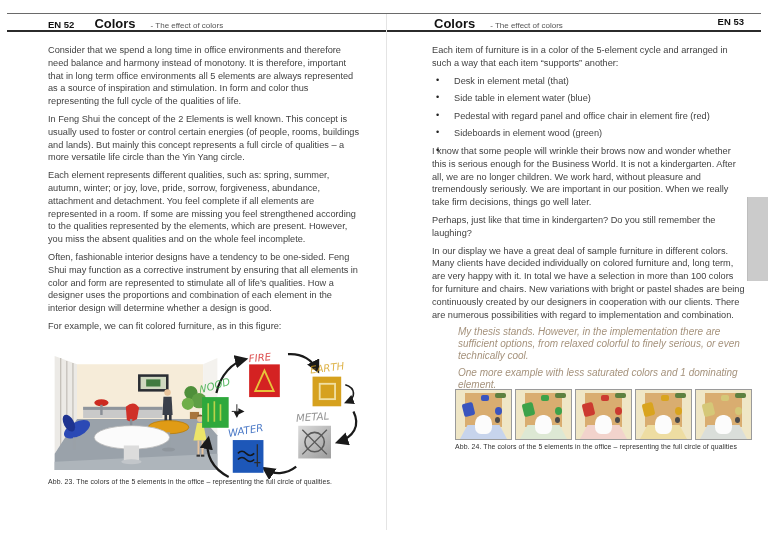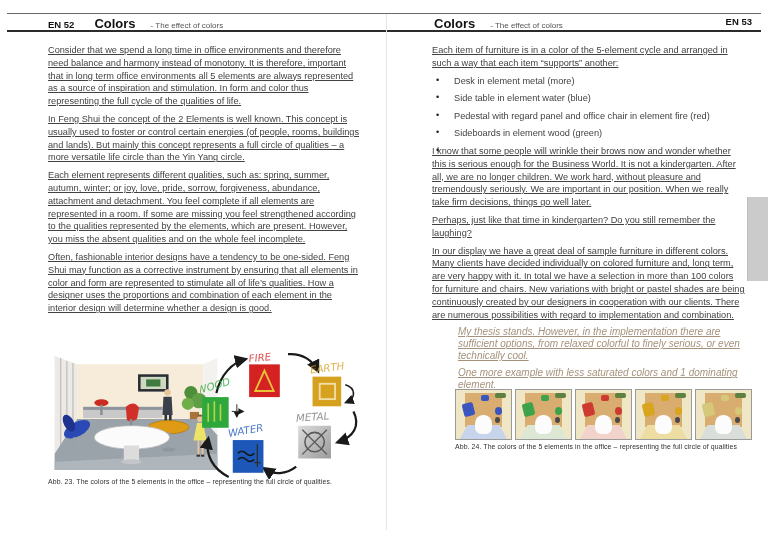--- a/index.html
+++ b/index.html
@@ -8,30 +8,30 @@
 
   
   .rule-top{position:absolute;left:7px;right:7px;top:13px;height:1px;background:#6a6a6a;}
   .rule-head{position:absolute;left:7px;right:7px;top:30px;height:2px;background:#2b2b2b;}
   .gutter{position:absolute;left:386px;top:14px;height:516px;width:1px;background:#e4e4e4;}
 
   .hdr{position:absolute;top:16px;display:flex;align-items:baseline;white-space:nowrap;}
   .hdr-left{left:48px;}
   .hdr-right{left:434px;}
   .pgnum{font-size:9.5px;font-weight:bold;color:#111;}
-  .pgnum-right{position:absolute;top:16px;right:16px;font-size:9.5px;font-weight:bold;color:#111;}
+  .pgnum-right{position:absolute;top:16px;right:24px;font-size:9.5px;font-weight:bold;color:#111;}
   .section{font-size:13px;font-weight:bold;color:#111;margin-left:20px;}
   .hdr-right .section{margin-left:0;}
   .subtitle{font-size:8px;color:#555;margin-left:15px;}
 
   
   .col{position:absolute;top:44px;width:314px;font-size:9.2px;line-height:12.8px;color:#424242;}
   .col-left{left:48px;}
   .col-right{left:432px;}
-  .col p{margin:0 0 5px 0;text-decoration:underline;}
+  .col p{margin:0 0 5px 0;}
 
   ul.bullets{list-style:none;margin:2px 0 4px 0;padding:0;}
   ul.bullets li{position:relative;padding-left:22px;margin:0 0 5px 0;line-height:12.6px;}
   ul.bullets li .dot{position:absolute;left:4px;top:-1px;color:#222;}
 
   .quote{font-style:italic;font-size:10px;line-height:12px;margin:0 0 5px 26px !important;}
 
   
   .fig23{position:absolute;left:48px;top:352px;width:330px;height:132px;}
   .office-svg{position:absolute;left:0;top:4px;}
@@ -74,20 +74,21 @@
     <span class="section">Colors</span>
     <span class="subtitle">- The effect of colors</span>
   </div>
   <div class="pgnum-right">EN 53</div>
 
   <div class="col col-left">
     <p>Consider that we spend a long time in office environments and therefore need balance and harmony instead of monotony. It is therefore, important that in long term office environments all 5 elements are always represented as a source of inspiration and stimulation. In form and color thus representing the full cycle of the qualities of life.</p>
       <p>In Feng Shui the concept of the 2 Elements is well known. This concept is usually used to foster or control certain energies (of people, rooms, buildings and lands). But mainly this concept represents a full circle of qualities – a more versatile life circle than the Yin Yang circle.</p>
       <p>Each element represents different qualities, such as: spring, summer, autumn, winter; or joy, love, pride, sorrow, forgiveness, abundance, attachment and detachment. You feel complete if all elements are represented in a room. If some are missing you feel strengthened according to the qualities represented by the elements, which are present. However, you miss the absent qualities and on the whole feel incomplete.</p>
       <p>Often, fashionable interior designs have a tendency to be one-sided. Feng Shui may function as a corrective instrument by ensuring that all elements in color and form are represented to stimulate all of life’s qualities. How a designer uses the proportions and combination of each element in the interior design will determine whether a design is good.</p>
+      <p>For example, we can fit colored furniture, as in this figure:</p>
   </div>
 
   <div class="fig23">
     <svg class="office-svg" width="176" height="120" viewBox="0 0 172 118">
       <polygon points="28,8 152,8 152,62 28,62" fill="#f6ecd9"></polygon>
       <polygon points="6,0 28,8 28,62 6,96" fill="#eceae6"></polygon>
       <path d="M12,2 L12,88 M18,5 L18,79 M24,7 L24,68" stroke="#b9b5ae" stroke-width="1" fill="none"></path>
       <polygon points="152,8 166,2 166,78 152,62" fill="#f4f2ee"></polygon>
       <polygon points="6,96 28,62 152,62 166,78 166,112 6,112" fill="#9aa2aa"></polygon>
       <polygon points="6,104 166,96 166,112 6,112" fill="#aeb5bb"></polygon>
@@ -166,21 +167,21 @@
       <text x="-2" y="45" font-size="10" font-style="italic" font-family="DejaVu Sans, sans-serif" opacity="0.8" transform="rotate(-16 -2 45)" style="fill: rgb(46, 168, 60);">WOOD</text>
     </svg>
 
     <div class="caption cap23">Abb. 23. The colors of the 5 elements in the office – representing the full circle of qualities.</div>
   </div>
 
   <div class="col col-right">
     <p>Each item of furniture is in a color of the 5-element cycle and arranged in such a way that each item “supports” another:</p>
     <ul class="bullets">
 
-        <li><span class="dot">•</span><span>Desk in element metal (more)</span></li>
+        <li><span class="dot">•</span><span>Desk in element metal (that)</span></li>
 
         <li><span class="dot">•</span><span>Side table in element water (blue)</span></li>
 
         <li><span class="dot">•</span><span>Pedestal with regard panel and office chair in element fire (red)</span></li>
 
         <li><span class="dot">•</span><span>Sideboards in element wood (green)</span></li>
 
         <li><span class="dot">•</span></li>
 
     </ul>

